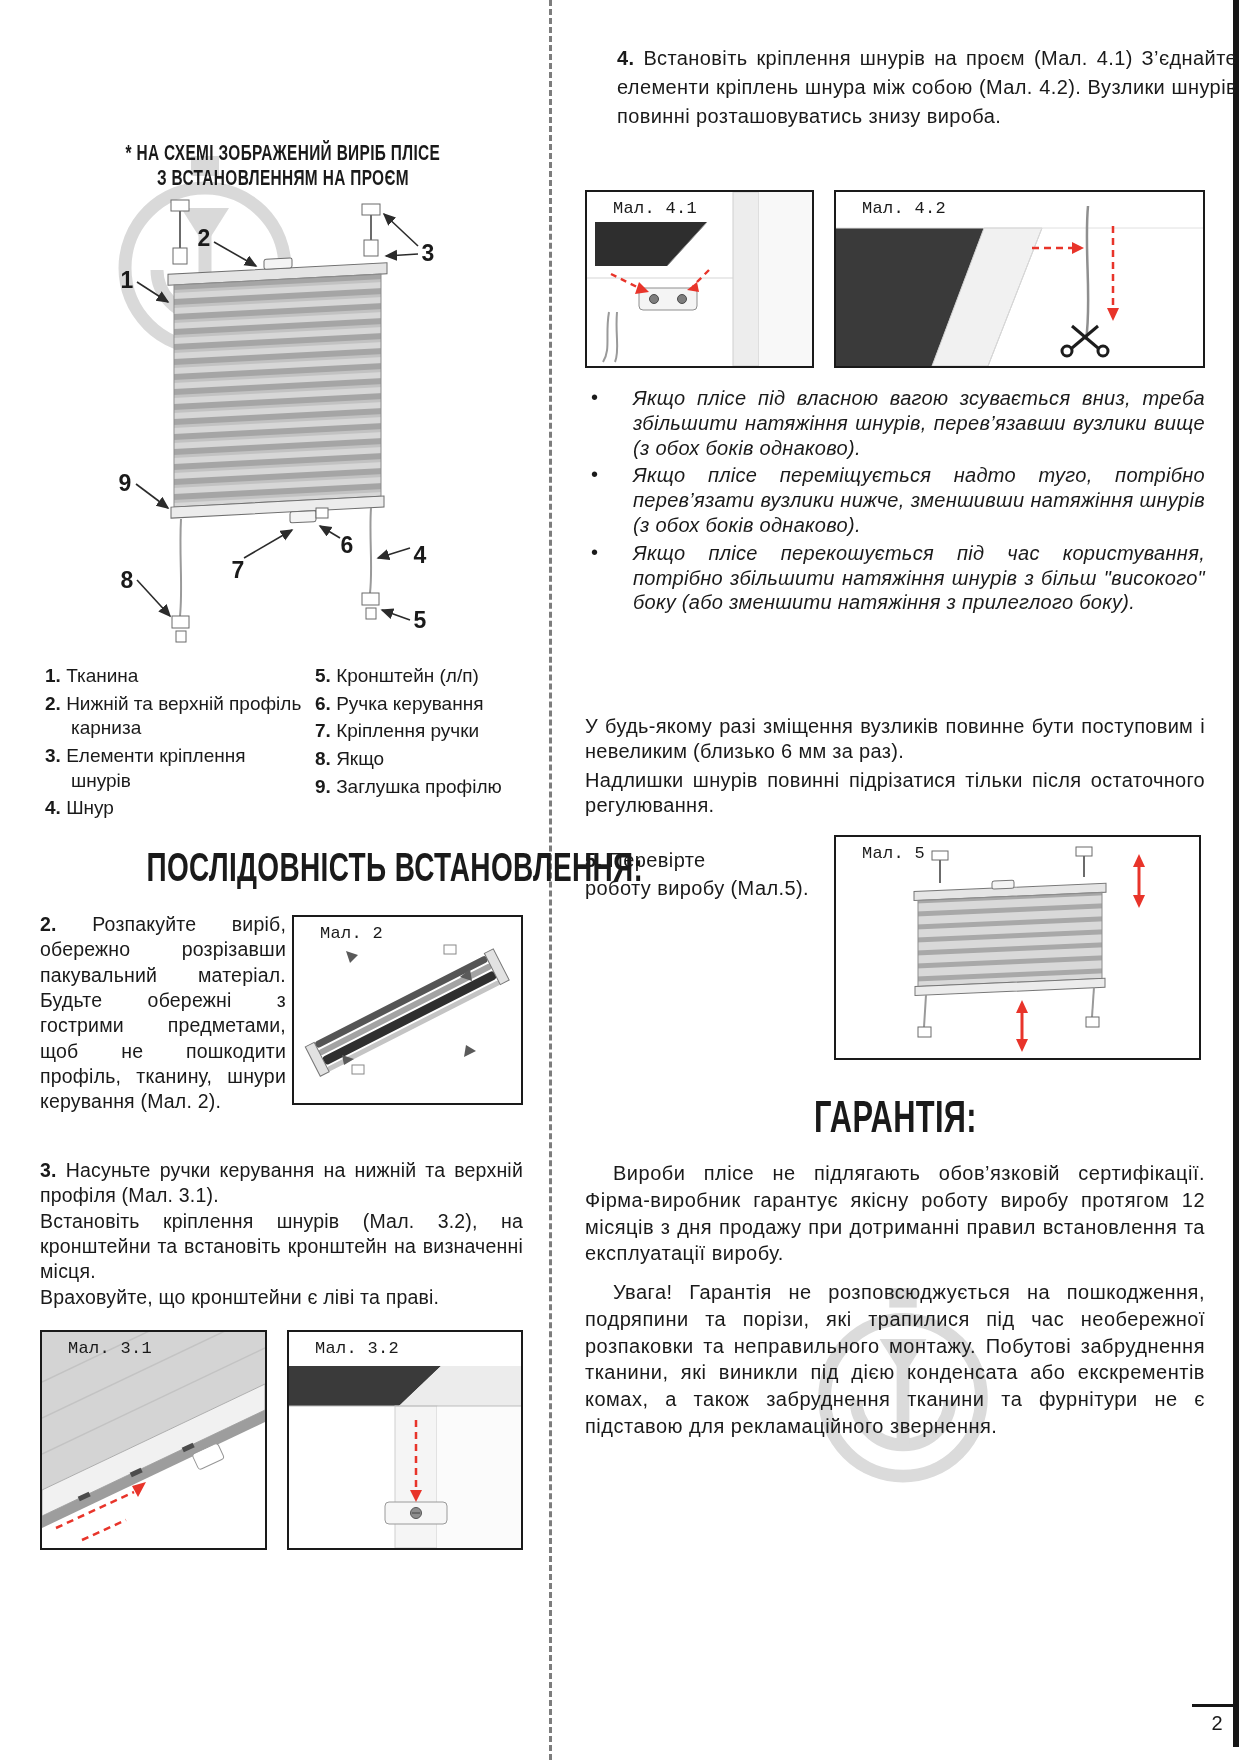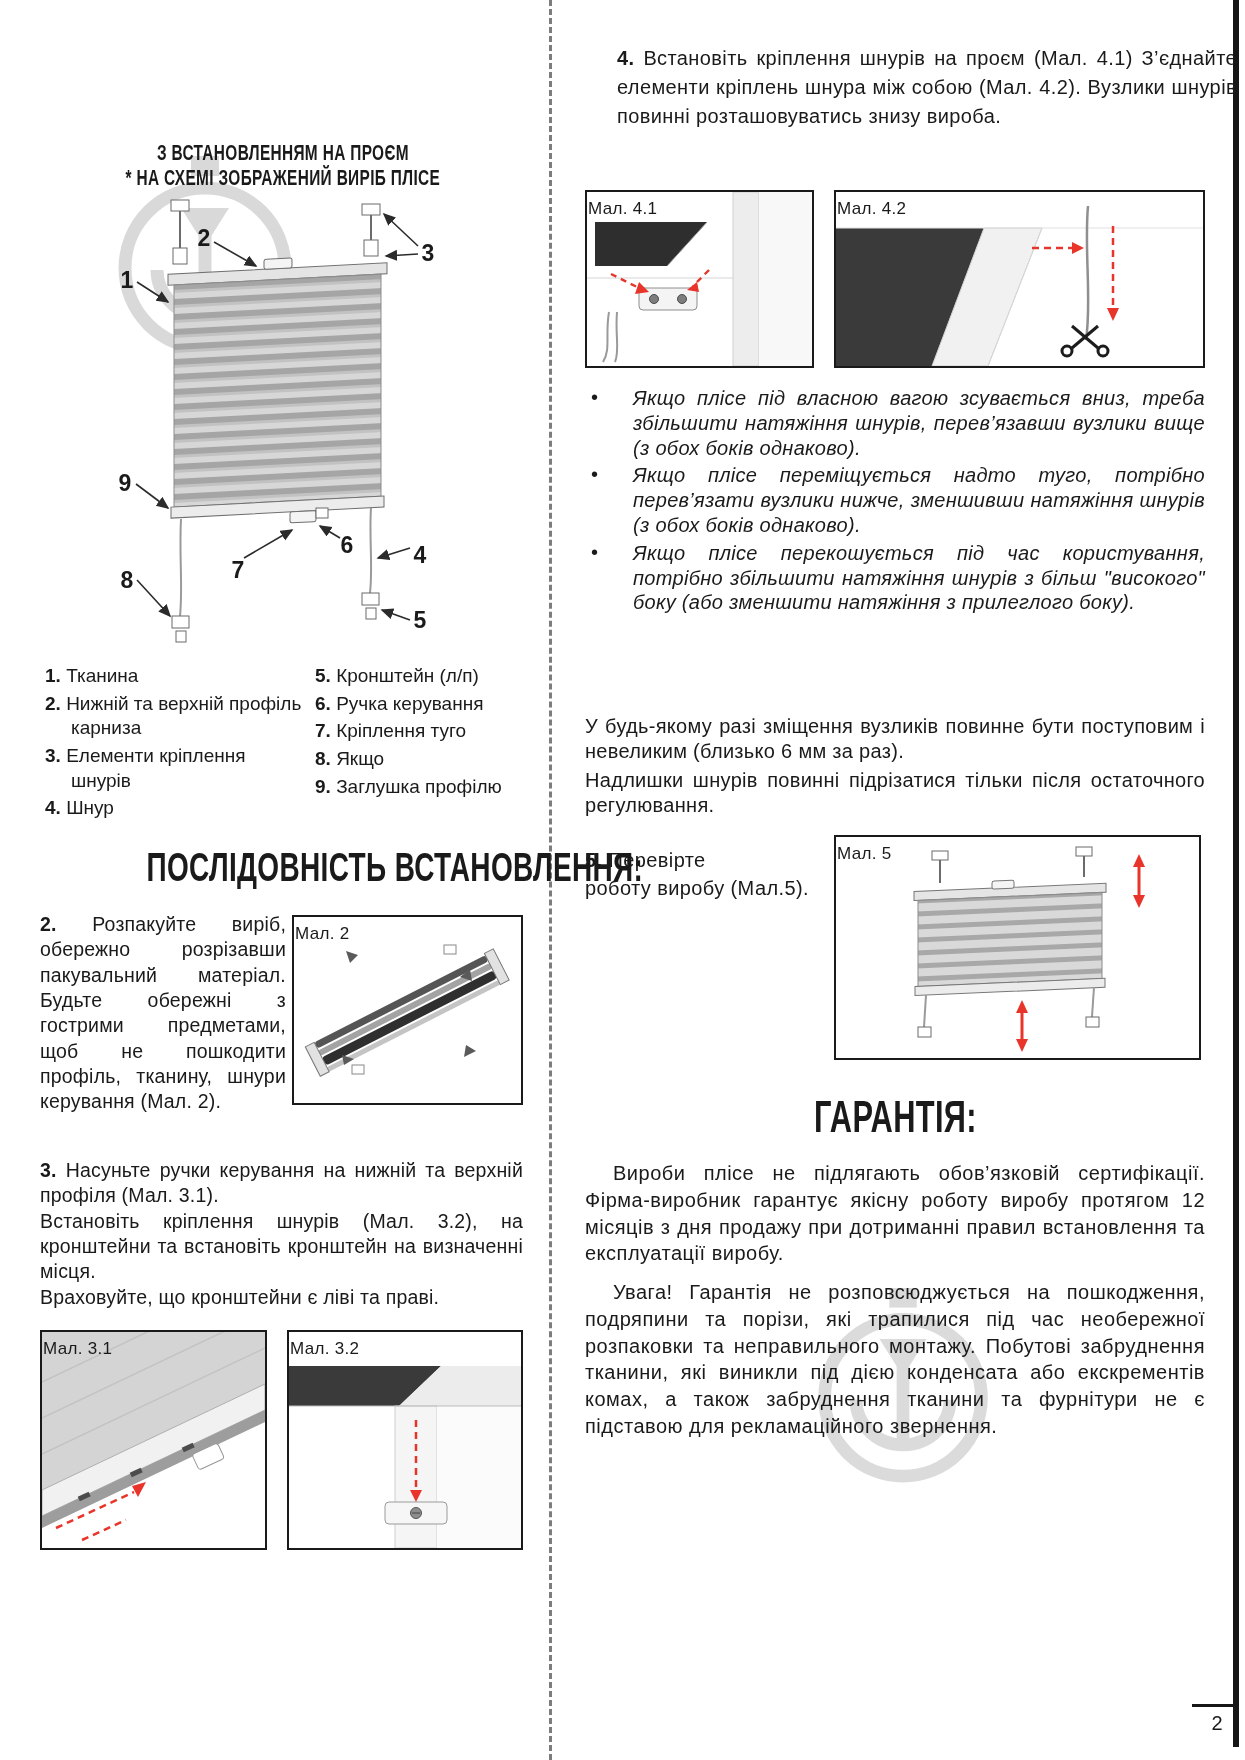--- a/index.html
+++ b/index.html
@@ -22,21 +22,21 @@
   .p20  { font-size:20px;  line-height:1.45; text-align:justify; letter-spacing:0.4px;margin-left:32px; }
   .p20b { font-size:20px;  line-height:1.24; text-align:justify; letter-spacing:0.3px; }
   .p20c { font-size:20px;  line-height:1.27; text-align:justify; letter-spacing:0.3px; }
   .p20w { font-size:20px;  line-height:1.34; text-align:justify; letter-spacing:0.5px; text-indent:28px; }
   .bnum { font-weight:700; }
   .lgi { font-size:19px; line-height:1.3; padding-left:26px; text-indent:-26px; margin-bottom:3px; }
   .lgn { font-weight:700; }
   .callout { position:absolute; transform:translate(-50%,-50%); font-size:23px; font-weight:700; }
   .figbox { position:absolute; border:2px solid #1a1a1a; background:#fff; overflow:hidden; }
   .figbox svg { display:block; }
-  .figlabel { position:absolute; top:7px; left:1px; font-size:17px; letter-spacing:0.3px; }
+  .figlabel { position:absolute; top:7px; left:26px; font-size:17px; letter-spacing:0.3px;font-family:Liberation Mono, monospace; }
   .bullet { display:flex; margin-bottom:3px; }
   .bdot { width:48px; padding-left:6px; font-size:20px; }
   .bdot::before { content:"•"; }
   .btxt { flex:1;font-style:italic; }
   .divider { position:absolute; left:549px; top:0; height:1760px; width:0; border-left:3px dashed #7d7d7d; }
   .edgebar { position:absolute; left:1233px; top:0; width:6px; height:1747px; background:#161616; }
   .edgetick { position:absolute; left:1192px; top:1704px; width:41px; height:3px; background:#161616; }
   .pagenum { position:absolute; left:1204px; top:1712px; width:26px; text-align:center; font-size:20px; }
   .wm { position:absolute; opacity:0.75; }
 </style>
@@ -66,22 +66,22 @@
     <rect x="86" y="6" width="28" height="20" fill="#cfcfcf"></rect>
   </svg>
 
   <div class="divider"></div>
   <div class="edgebar"></div>
   <div class="edgetick"></div>
   <div class="pagenum">2</div>
 
 
   <div class="abs center" style="left:40px;top:140px;width:485px">
+    <div><span class="cond t2">* НА СХЕМІ ЗОБРАЖЕНИЙ ВИРІБ ПЛІСЕ</span></div>
     <div><span class="cond t2">З ВСТАНОВЛЕННЯМ НА ПРОЄМ</span></div>
-    <div><span class="cond t2">* НА СХЕМІ ЗОБРАЖЕНИЙ ВИРІБ ПЛІСЕ</span></div>
   </div>
 
   <div class="abs" style="left:40px;top:186px;width:485px;height:476px">
     <svg width="485" height="476" viewBox="0 0 485 476">
       <defs>
         <pattern id="pl" width="485" height="15" patternUnits="userSpaceOnUse">
           <rect width="485" height="15" fill="#d7d7d7"></rect>
           <rect width="485" height="6" fill="#a5a5a5"></rect>
           <rect y="6" width="485" height="3" fill="#c2c2c2"></rect>
         </pattern>
@@ -143,21 +143,21 @@
 
   <div class="abs" style="left:45px;top:664px;width:258px">
     <div class="lgi"><span class="lgn">1.</span> <span>Тканина</span></div>
     <div class="lgi"><span class="lgn">2.</span> <span>Нижній та верхній профіль карниза</span></div>
     <div class="lgi"><span class="lgn">3.</span> <span>Елементи кріплення шнурів</span></div>
     <div class="lgi"><span class="lgn">4.</span> <span>Шнур</span></div>
   </div>
   <div class="abs" style="left:315px;top:664px;width:212px">
     <div class="lgi"><span class="lgn">5.</span> <span>Кронштейн (л/п)</span></div>
     <div class="lgi"><span class="lgn">6.</span> <span>Ручка керування</span></div>
-    <div class="lgi"><span class="lgn">7.</span> <span>Кріплення туго</span></div>
+    <div class="lgi"><span class="lgn">7.</span> <span>Кріплення ручки</span></div>
     <div class="lgi"><span class="lgn">8.</span> <span>Якщо</span></div>
     <div class="lgi"><span class="lgn">9.</span> <span>Заглушка профілю</span></div>
   </div>
 
   <div class="abs center" style="left:40px;top:845px;width:485px">
     <span class="cond t3">ПОСЛІДОВНІСТЬ ВСТАНОВЛЕННЯ:</span>
   </div>
 
   <div class="abs para" style="left:40px;top:912px;width:246px">
     <span class="bnum">2.</span>

